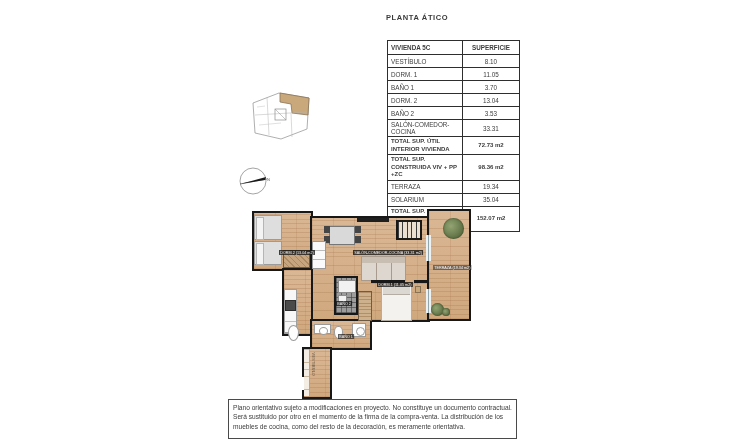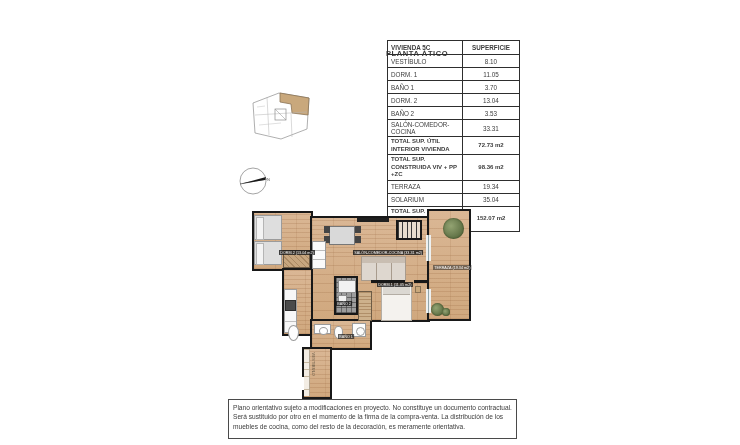--- a/index.html
+++ b/index.html
@@ -1,21 +1,21 @@
 <!DOCTYPE html>
 <html><head>
 <meta charset="utf-8">
 <style>
   html,body{margin:0;padding:0;background:#fff;}
   #canvas{position:relative;width:740px;height:445px;background:#fff;overflow:hidden;
           font-family:"Liberation Sans",sans-serif;color:#333;}
 
   
   #title{position:absolute;left:386px;top:13px;font-size:7.5px;font-weight:bold;
-         letter-spacing:0.6px;color:#3a3a3a;margin-top:36px;}
+         letter-spacing:0.6px;color:#3a3a3a;}
 
   
   #areas{position:absolute;left:387px;top:40px;border-collapse:collapse;}
   #areas th,#areas td{border:1px solid #2e2e2e;font-size:6.3px;color:#3c3c3c;
       padding:1px 3px;vertical-align:middle;}
   #areas th{font-weight:bold;text-align:left;height:11px;}
   #areas td.lbl{width:68px;text-align:left;height:10px;font-weight:normal;}
   #areas td.val{width:50px;text-align:center;}
   #areas th.val{text-align:center;}
   #areas tr.bold td{font-weight:bold;font-size:6px;line-height:1.25;}

